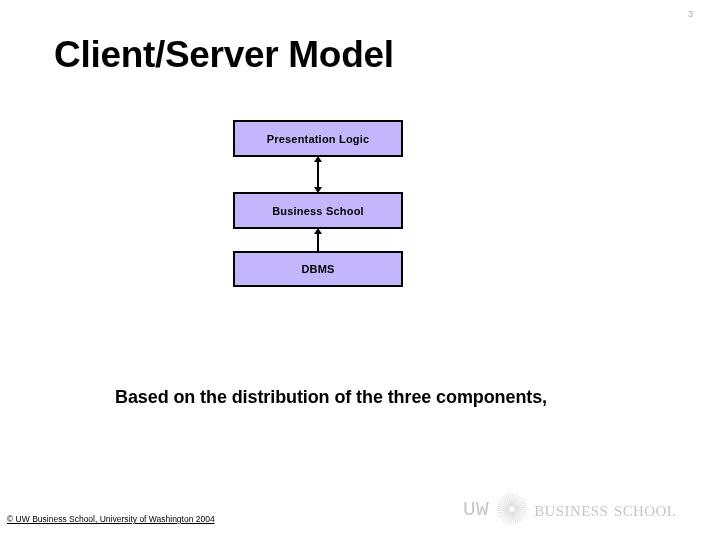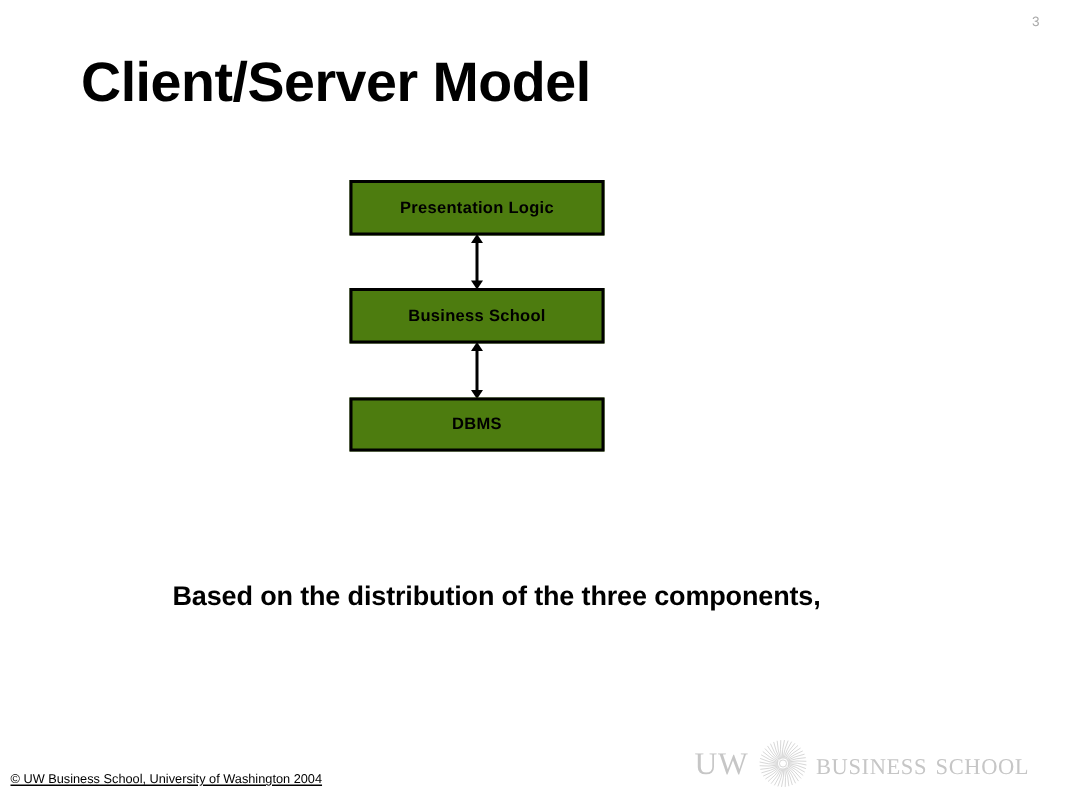--- a/index.html
+++ b/index.html
@@ -48,34 +48,34 @@
     width: 170px;
     height: 181px;
   }
   .tier-box {
     position: absolute;
     left: 0;
     width: 170px;
     height: 37px;
     box-sizing: border-box;
     border: 2px solid #000000;
-    background: #4d7c0f;
+    background: #c4b5fd;
     display: flex;
     align-items: center;
     justify-content: center;
   }
   .tier-label {
     font-size: 11px;
     font-weight: bold;
     letter-spacing: 0.2px;
     white-space: nowrap;
   }
   #tier-presentation { top: 0px; }
   #tier-business     { top: 72px; }
-  #tier-dbms         { top: 145px; height: 36px; }
+  #tier-dbms         { top: 131px; height: 36px; }
 
   .connector {
     position: absolute;
     left: 84px;
     width: 2px;
   }
   #connector-1 { top: 36px; height: 37px; }
   #connector-2 { top: 108px; height: 38px; }
 
   .connector .shaft {
@@ -135,21 +135,21 @@
   #logo {
     position: absolute;
     left: 463px;
     top: 492px;
     height: 34px;
     display: flex;
     align-items: center;
     color: #c6c6c6;
   }
   #logo-uw {
-    font-family: Liberation Serif, serif;
+    font-family: Liberation Mono, monospace;
     font-size: 21px;
     letter-spacing: 0.5px;
     line-height: 21px;
   }
   #logo-emblem {
     width: 34px;
     height: 34px;
     margin: 0 5px 0 6px;
     flex: 0 0 auto;
   }

